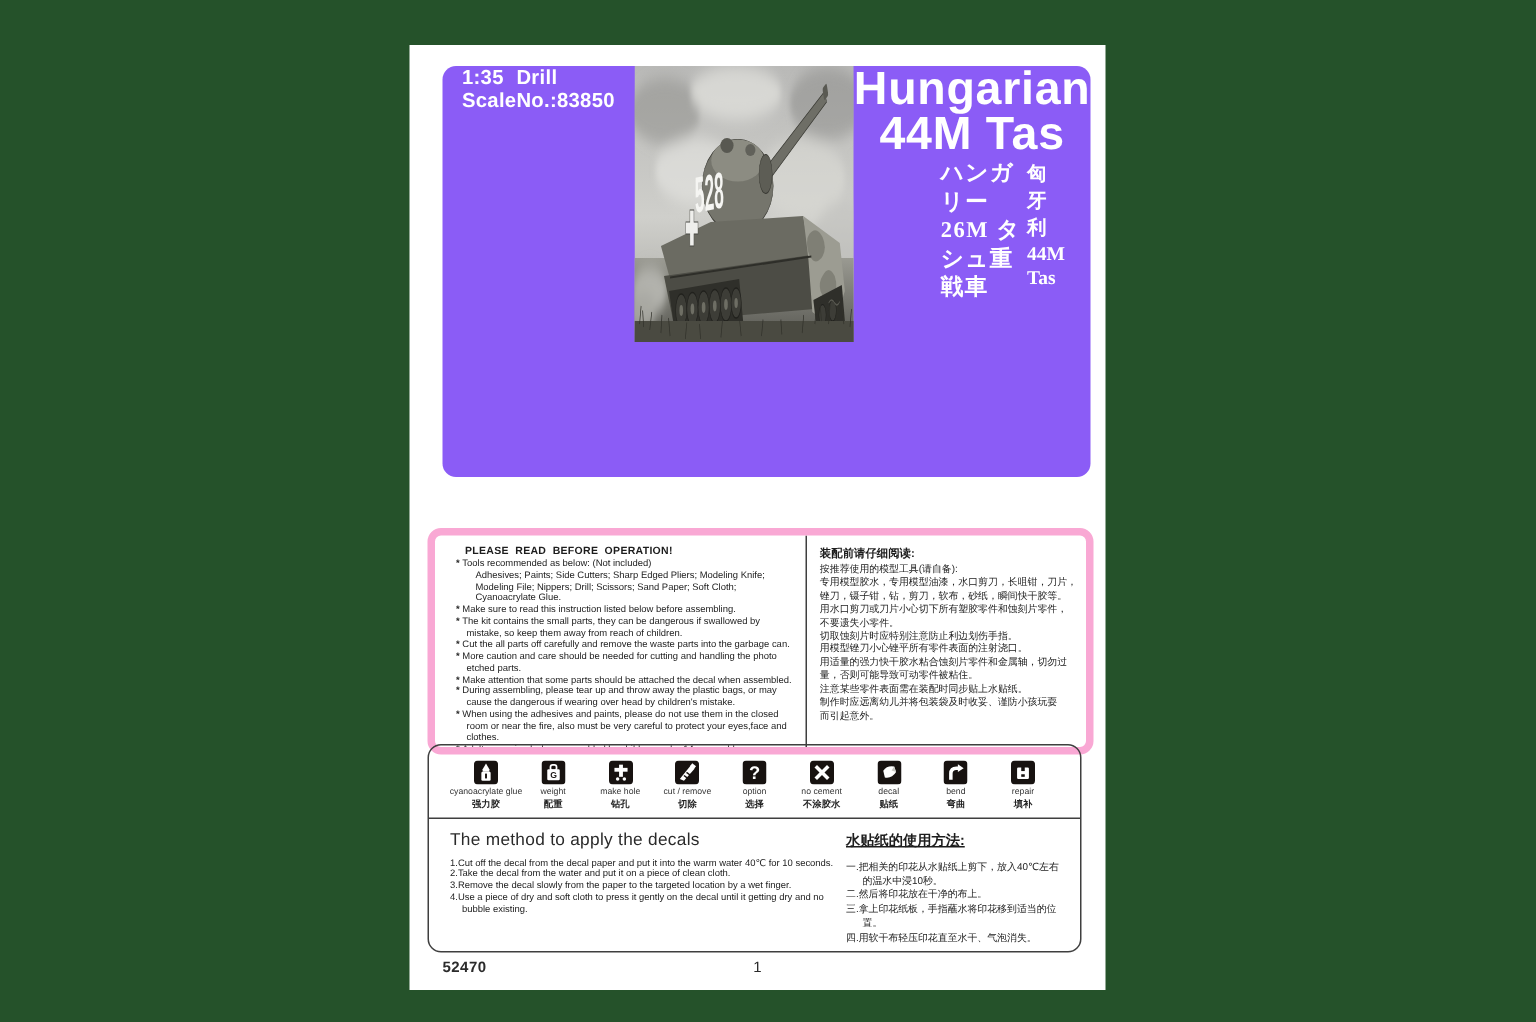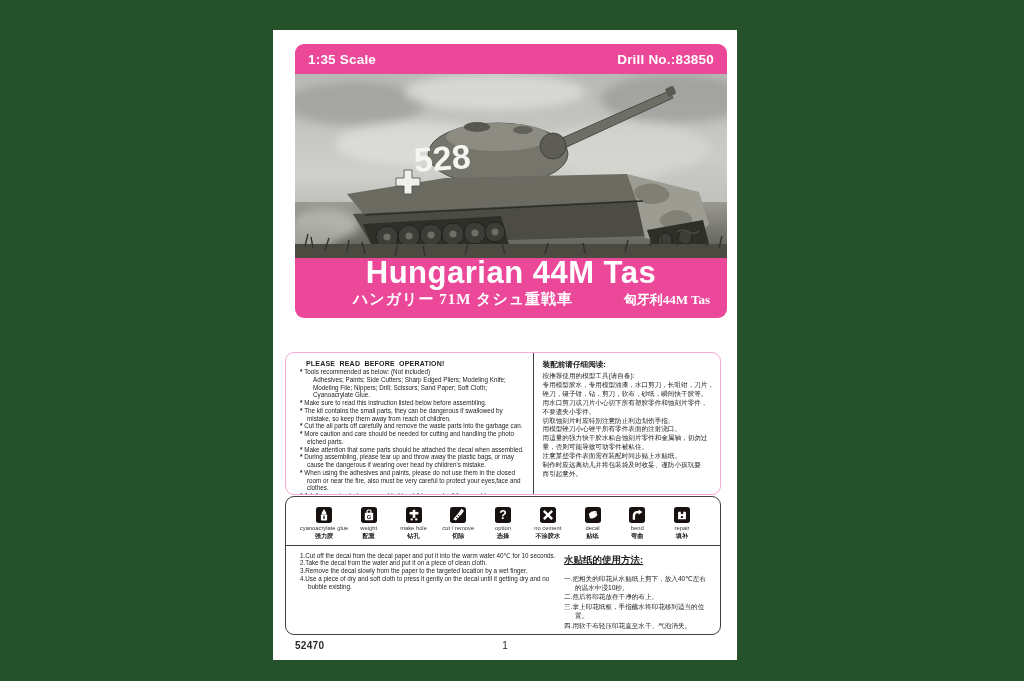--- a/index.html
+++ b/index.html
@@ -1,36 +1,36 @@
 <!DOCTYPE html>
 <html><head>
 <meta charset="utf-8">
 <style>
   html,body{margin:0;padding:0;background:#25522a;}
   .stage{position:relative;width:1024px;height:681px;background:#25522a;overflow:hidden;
          font-family:"Liberation Sans","DejaVu Sans",sans-serif;color:#2b2b2b;}
   .page{position:absolute;left:273px;top:30px;width:464px;height:630px;background:#ffffff;}
 
   
-  .plate{position:absolute;left:22px;top:14px;width:432px;height:274px;background:#ec4899;
-         border-radius:9px;overflow:hidden;display:flex;flex-direction:column;}
+  .plate{position:absolute;left:22px;top:14px;width:432px;height:274px;background:#8b5cf6;
+         border-radius:9px;overflow:hidden;display:flex;flex-direction:row;}
   .plate-header{height:30px;display:flex;align-items:center;justify-content:space-between;
                 padding:0 13px;color:#fff;font-weight:bold;font-size:13.5px;letter-spacing:.2px;}
   .artwork{height:184px;width:100%;}
   .artwork svg{display:block;width:100%;height:100%;}
   .plate-title{flex:1;display:flex;flex-direction:column;color:#fff;}
   .title-main{text-align:center;font-size:31px;font-weight:bold;letter-spacing:.5px;line-height:30px;}
   .title-sub{display:flex;align-items:baseline;padding:2px 17px 4px 58px;
              font-family:"Liberation Serif","DejaVu Serif",serif;}
   .title-jp{font-size:15px;font-weight:bold;letter-spacing:1px;}
   .title-cn{margin-left:auto;font-size:13px;font-weight:bold;}
 
   
   .safety-box{position:absolute;left:12px;top:322px;width:434px;height:141px;
-              border:1px solid #f9a8d4;border-radius:9px;display:flex;overflow:hidden;}
+              border:5px solid #f9a8d4;border-radius:9px;display:flex;overflow:hidden;}
   .safety-en{width:260px;padding:7px 6px 4px 14px;box-sizing:border-box;border-right:1px solid #3f3f3f;}
   .safety-en h3{margin:0 0 1px 6px;font-size:7px;white-space:pre;letter-spacing:.2px;color:#1d1d1d;}
   .sl{font-size:6.3px;line-height:7.75px;padding-left:7px;text-indent:-7px;color:#222;}
   .sl.bullet::before{content:"* ";font-weight:bold;}
   .sl.sub{padding-left:13px;text-indent:0;}
   .safety-cn{flex:1;padding:7px 6px 4px 9px;box-sizing:border-box;}
   .safety-cn h3{margin:0 0 2px 0;font-size:7.6px;color:#1d1d1d;}
   .cl{font-size:6.6px;line-height:8.9px;color:#222;white-space:nowrap;}
 
   
@@ -157,21 +157,21 @@
                      M290,179 l-2,-10 M330,178 l3,-12 M355,172 l3,-12 M368,170 l-3,-12 M382,172 l3,-13
                      M398,170 l2,-12 M412,172 l-3,-12 M424,174 l3,-12" stroke="#32322b" stroke-width="1.4" fill="none"></path>
           </g>
           <path d="M382,158 q6,-4 12,0 q5,3 10,-1" stroke="#5a5a52" stroke-width="1" fill="none"></path>
         </svg>
       </div>
 
       <div class="plate-title">
         <div class="title-main">Hungarian 44M Tas</div>
         <div class="title-sub">
-          <span class="title-jp">ハンガリー 71M タシュ重戦車</span>
+          <span class="title-jp">ハンガリー 26M タシュ重戦車</span>
           <span class="title-cn">匈牙利44M Tas</span>
         </div>
       </div>
     </div>
 
     <div class="safety-box">
       <div class="safety-en">
         <h3>PLEASE  READ  BEFORE  OPERATION!</h3>
         <div class="sl bullet">Tools recommended as below:  (Not included)</div>
         <div class="sl sub">Adhesives; Paints; Side Cutters; Sharp Edged Pliers; Modeling Knife; Modeling File; Nippers; Drill; Scissors; Sand Paper; Soft Cloth; Cyanoacrylate Glue.</div>
@@ -314,20 +314,21 @@
               <rect x="6.4" y="8.6" width="2.2" height="1.6" fill="#171210"></rect>
               </svg>
           </span>
           <span class="icon-en">repair</span>
           <span class="icon-cn">填补</span>
         </div>
       </div>
 
       <div class="decal-section">
         <div class="decal-en">
+          <h2>The method to apply the decals</h2>
           <div class="ds">1.Cut off the decal from the decal paper and put it into the warm water 40℃ for 10 seconds.</div>
           <div class="ds">2.Take the decal from the water and put it on a piece of clean cloth.</div>
           <div class="ds">3.Remove the decal slowly from the paper to the targeted location by a wet finger.</div>
           <div class="ds">4.Use a piece of dry and soft cloth to press it gently on the decal until it  getting dry and no bubble existing.</div>
         </div>
         <div class="decal-cn">
           <h2>水贴纸的使用方法:</h2>
           <div class="dc">一.把相关的印花从水贴纸上剪下，放入40℃左右的温水中浸10秒。</div>
           <div class="dc">二.然后将印花放在干净的布上。</div>
           <div class="dc">三.拿上印花纸板，手指蘸水将印花移到适当的位置。</div>

